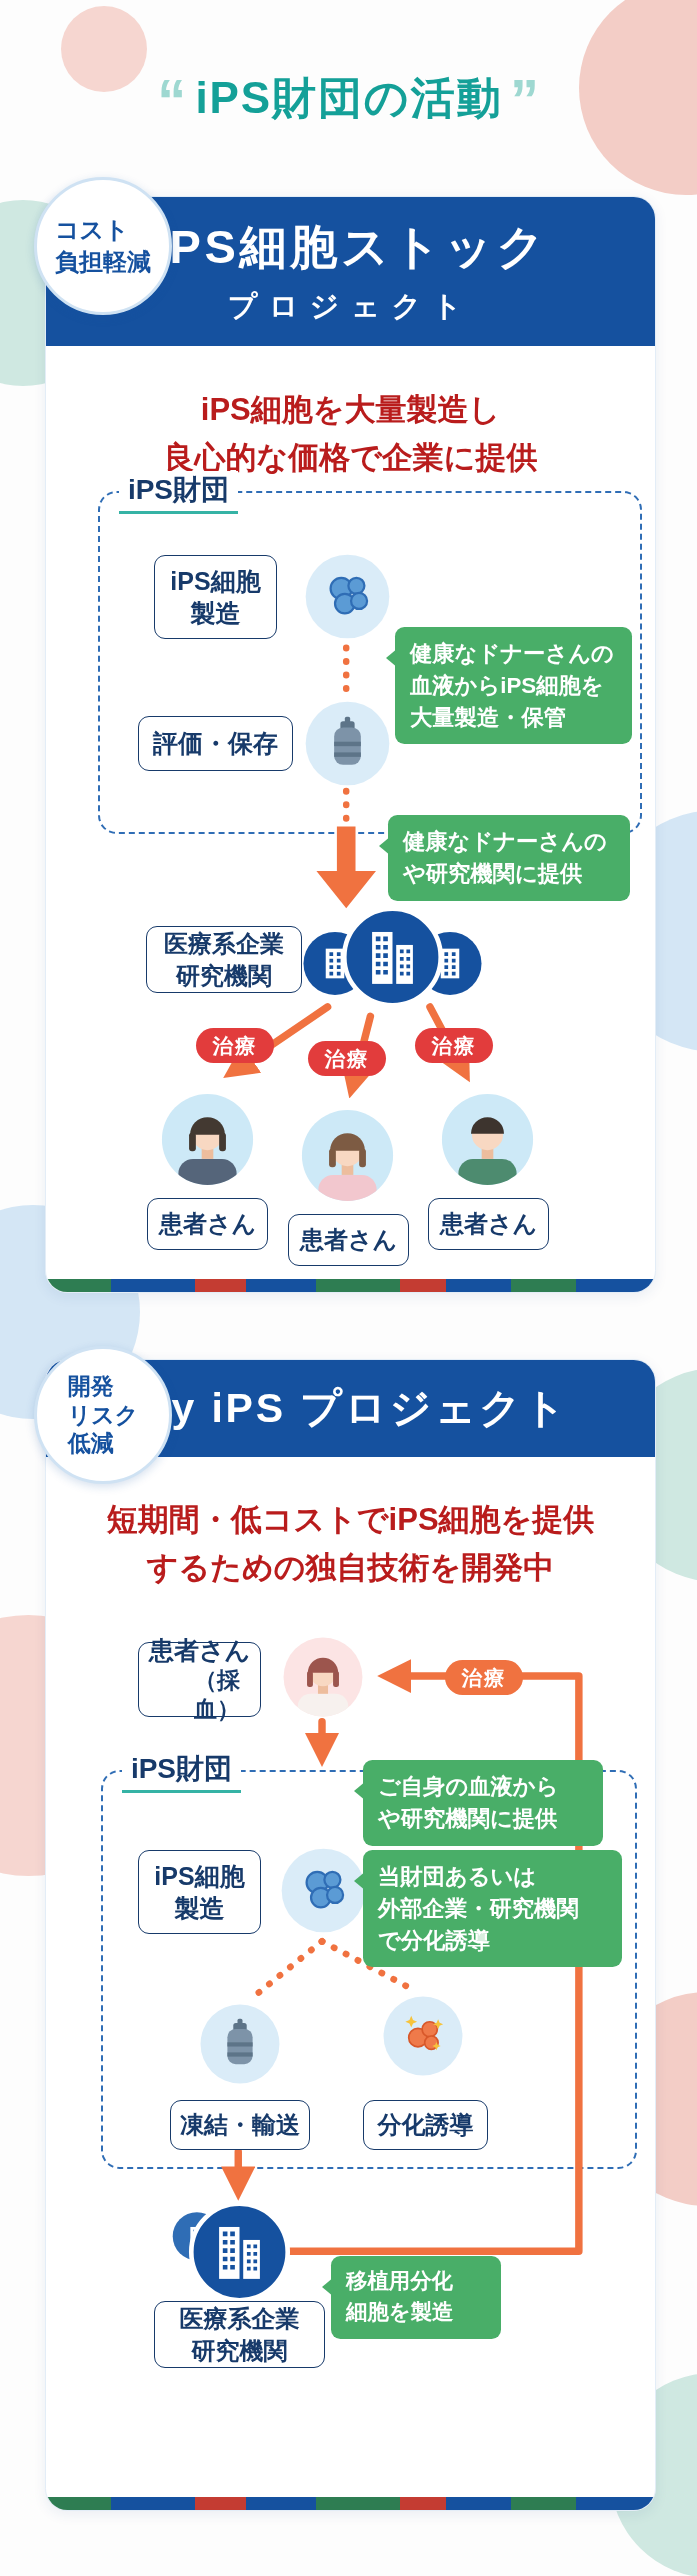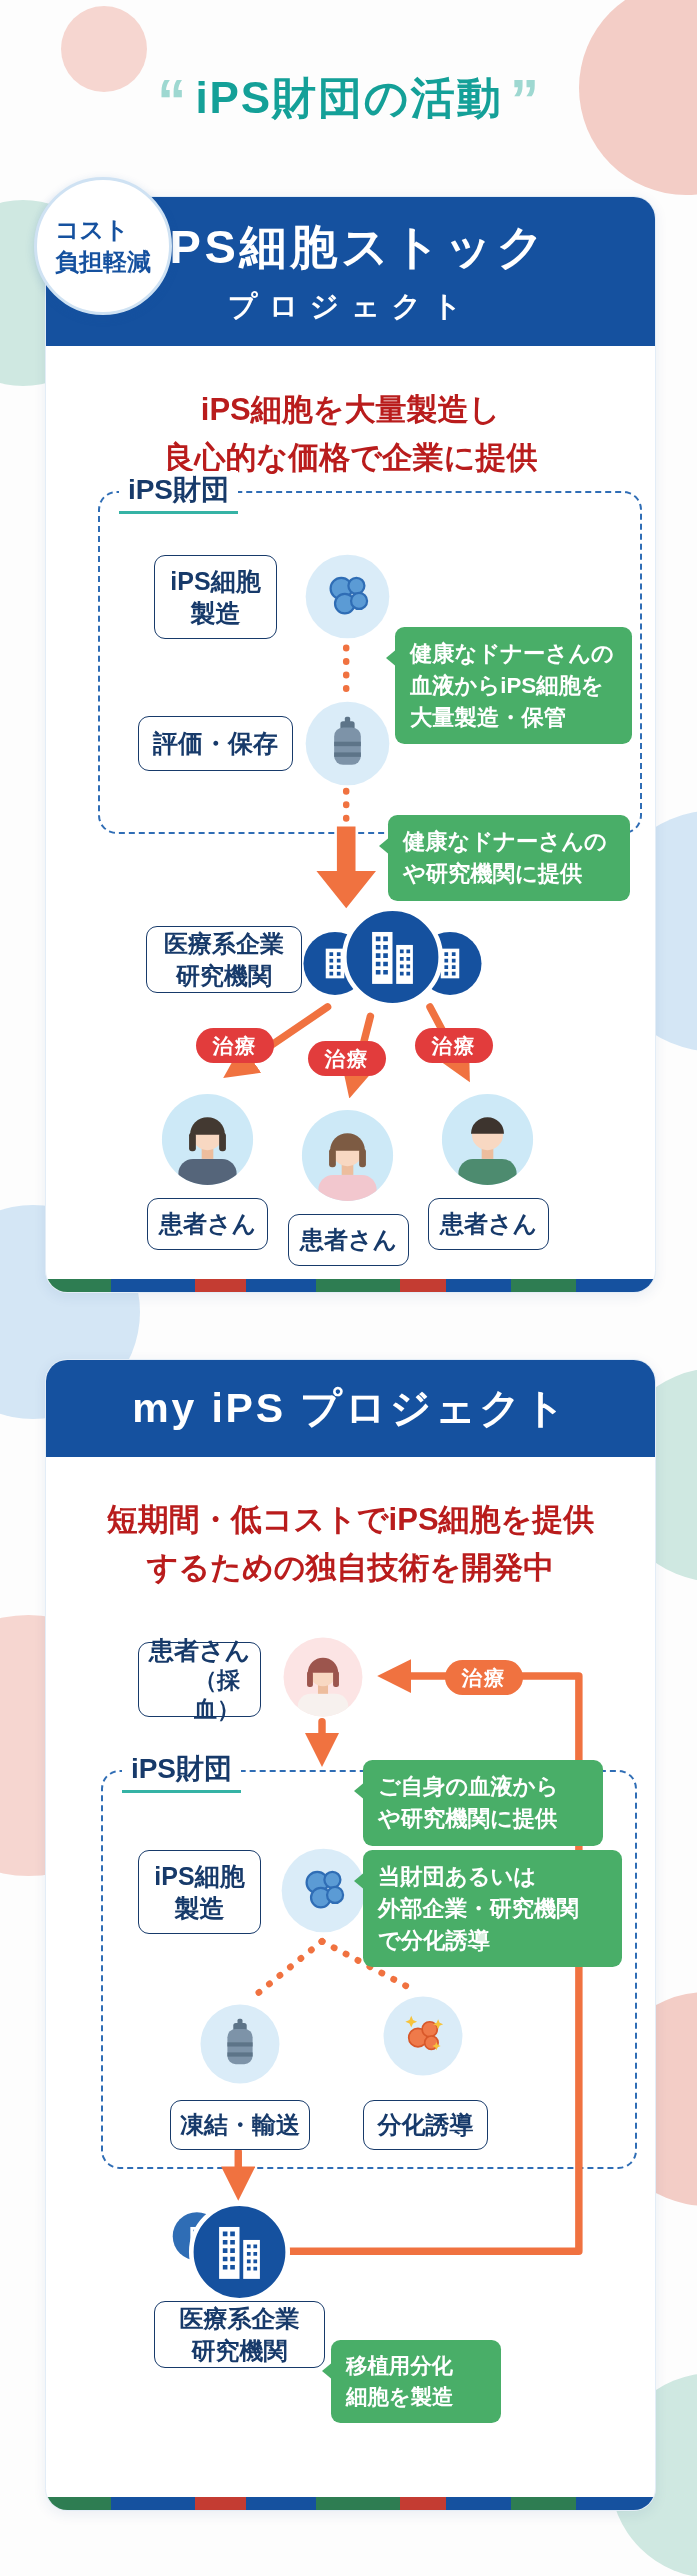--- a/index.html
+++ b/index.html
@@ -62,21 +62,21 @@
   .c2-org    { left:108px; top:941px; width:169px; height:65px; font-size:24px; line-height:1.3; }
 
   .callout { position:absolute; background:#49ae68; color:#fff; font-weight:bold; font-size:22.3px;
              line-height:1.42; border-radius:9.3px; padding:11.2px 15px; z-index:3; }
   .pointer { position:absolute; left:-19.5px; top:20.5px; width:0; height:0;
              border:10.2px solid transparent; border-right:12px solid #49ae68; }
   .c1-callout1 { left:349px; top:430px; width:207px; }
   .c1-callout2 { left:342px; top:618px; width:212px; }
   .c2-callout1 { left:317px; top:400px; width:210px; }
   .c2-callout2 { left:317px; top:490px; width:229px; }
-  .c2-callout3 { left:285px; top:980px; width:140px; font-size:21.4px; }
+  .c2-callout3 { left:285px; top:896px; width:140px; font-size:21.4px;font-family:Liberation Mono, monospace; }
 
   .pill { position:absolute; color:#fff; font-weight:bold; font-size:20.5px; letter-spacing:1.9px;
           display:flex; align-items:center; justify-content:center; border-radius:18.6px;
           width:78px; height:35px; z-index:3; }
   .pill-red { background:#e23c3c; }
   .pill-orange { background:#f07240; }
   .t1 { left:150px; top:831px; }
   .t2 { left:262px; top:844px; }
   .t3 { left:369px; top:831px; }
   .t4 { left:399px; top:300px; }
@@ -371,20 +371,23 @@
 
     <div class="callout c2-callout3">
       <i class="pointer"></i>
       <span class="pre">移植用分化
 細胞を製造</span>
     </div>
 
     <div class="stripe"></div>
   </section>
 
+  <div class="badge badge2 pre">開発
+リスク
+低減</div>
 
   <svg class="arrows" width="698" height="2576" viewBox="0 0 750 2768">
     <defs>
       <marker id="ah" viewBox="0 0 10 10" refX="6" refY="5" markerWidth="4.6" markerHeight="4.6" orient="auto">
         <path d="M0 0 L10 5 L0 10 Z" fill="#f07240"></path>
       </marker>
     </defs>
 
     <path class="dot" d="M372 696 L372 748"></path>
     <path class="dot" d="M372 850 L372 884"></path>

